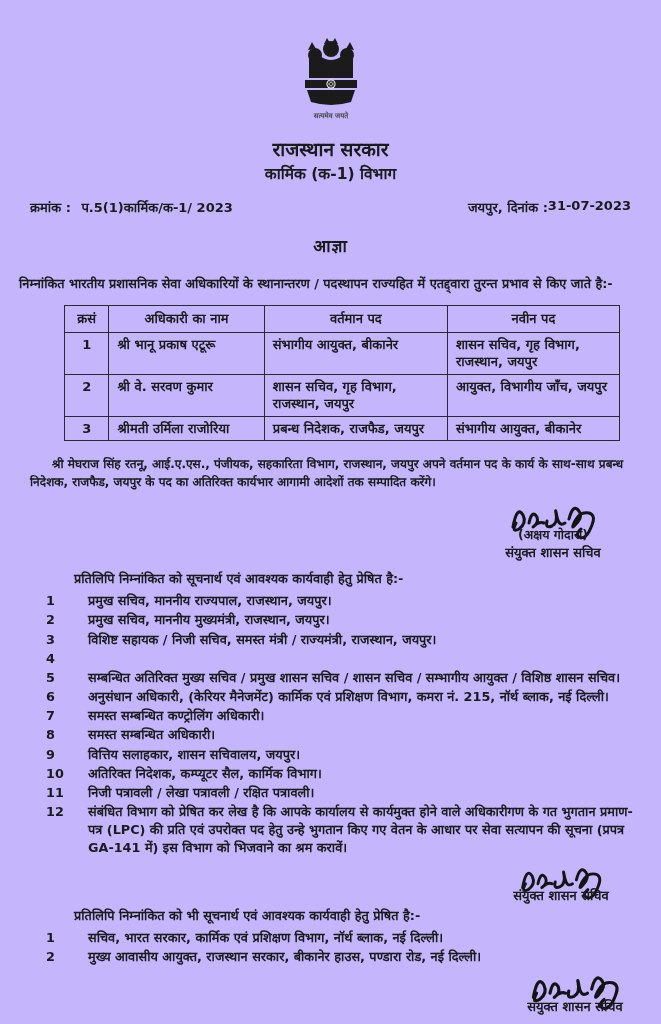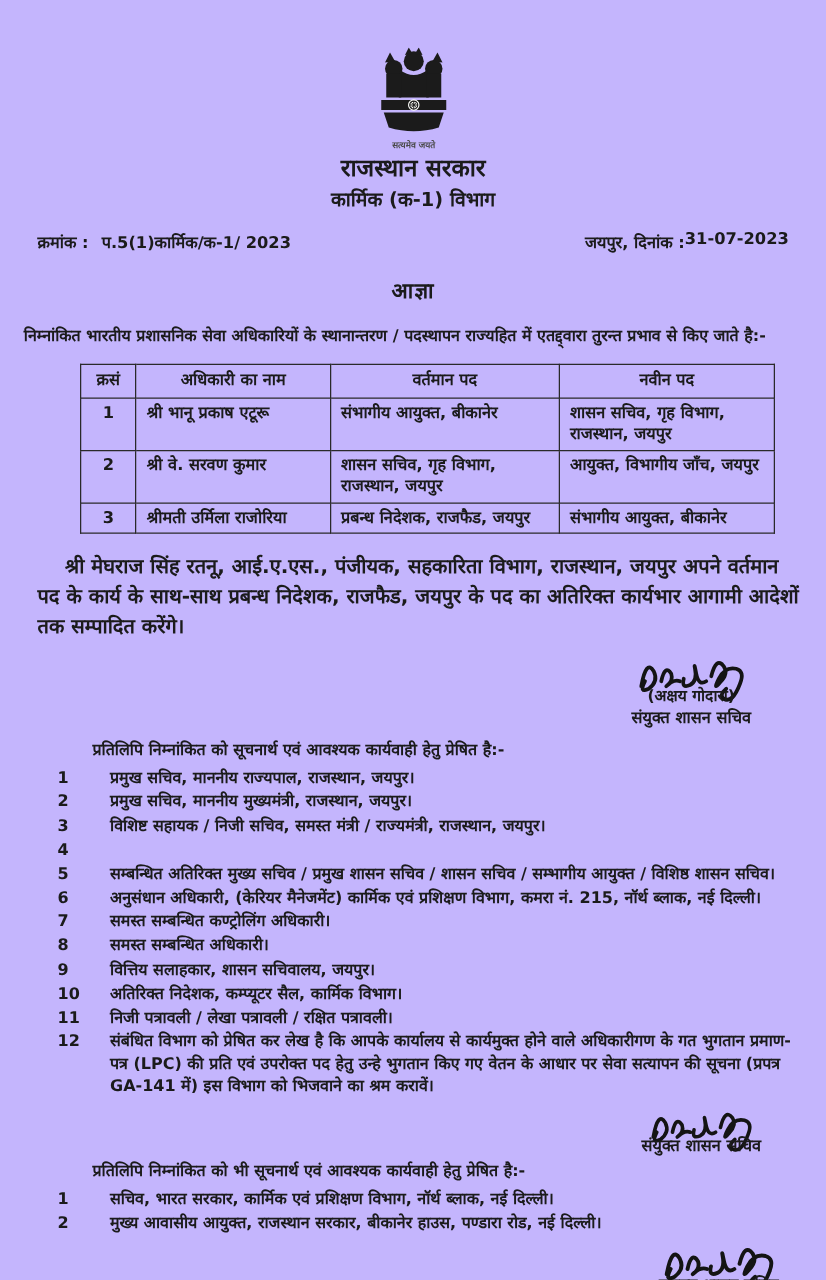--- a/index.html
+++ b/index.html
@@ -11,21 +11,21 @@
     color:#1b1b1b;
     font-family:"DejaVu Sans",sans-serif;
     font-weight:700;
     overflow:hidden;
     box-sizing:border-box;
     padding-top:38px;
   }
   
   .hdr{text-align:center;}
   .emblem{display:block;margin:0 auto;}
-  .org-title{font-size:19px;line-height:1.25;margin-top:2px;}
+  .org-title{font-size:19px;line-height:1.25;margin-top:16px;}
   .dept-title{font-size:15.5px;line-height:1.25;margin-top:3px;}
   
   .refline{
     display:flex;justify-content:space-between;align-items:baseline;
     margin:14px 30px 0 30px;font-size:13px;text-align:right;
   }
   .refline .left span{margin-right:6px;}
   .refline .right{display:flex;}
   
   .order-title{text-align:center;font-size:17px;margin-top:18px;letter-spacing:1px;}
@@ -35,21 +35,21 @@
   table.transfer{
     border-collapse:collapse;margin:12px auto 0 64px;
     width:556px;font-size:13px;
   }
   table.transfer th,table.transfer td{
     border:1.4px solid #2a2a2a;padding:3px 8px;vertical-align:top;line-height:1.35;
   }
   table.transfer th{text-align:center;padding:4px 4px;}
   table.transfer td.c{text-align:center;}
   
-  .charge{margin:14px 20px 0 30px;font-size:16px;line-height:1.5;text-indent:22px;}
+  .charge{margin:14px 20px 0 30px;font-size:12px;line-height:1.5;text-indent:22px;}
   
   .sig{display:flex;flex-direction:column;align-items:center;width:max-content;margin-left:auto;}
   .sig .scribble{display:block;margin-bottom:-16px;}
   .sig .sig-name{font-size:12.5px;line-height:1.3;}
   .sig .sig-desig{font-size:13px;line-height:1.45;}
   .sig1{margin-right:58px;margin-top:2px;text-align:right;}
   .sig2{margin-right:52px;margin-top:-4px;}
   .sig3{margin-right:34px;margin-top:-6px;}
   
   .copy-head{margin:8px 26px 4px 38px;font-size:12.8px;line-height:1.4;padding-left:36px;}

